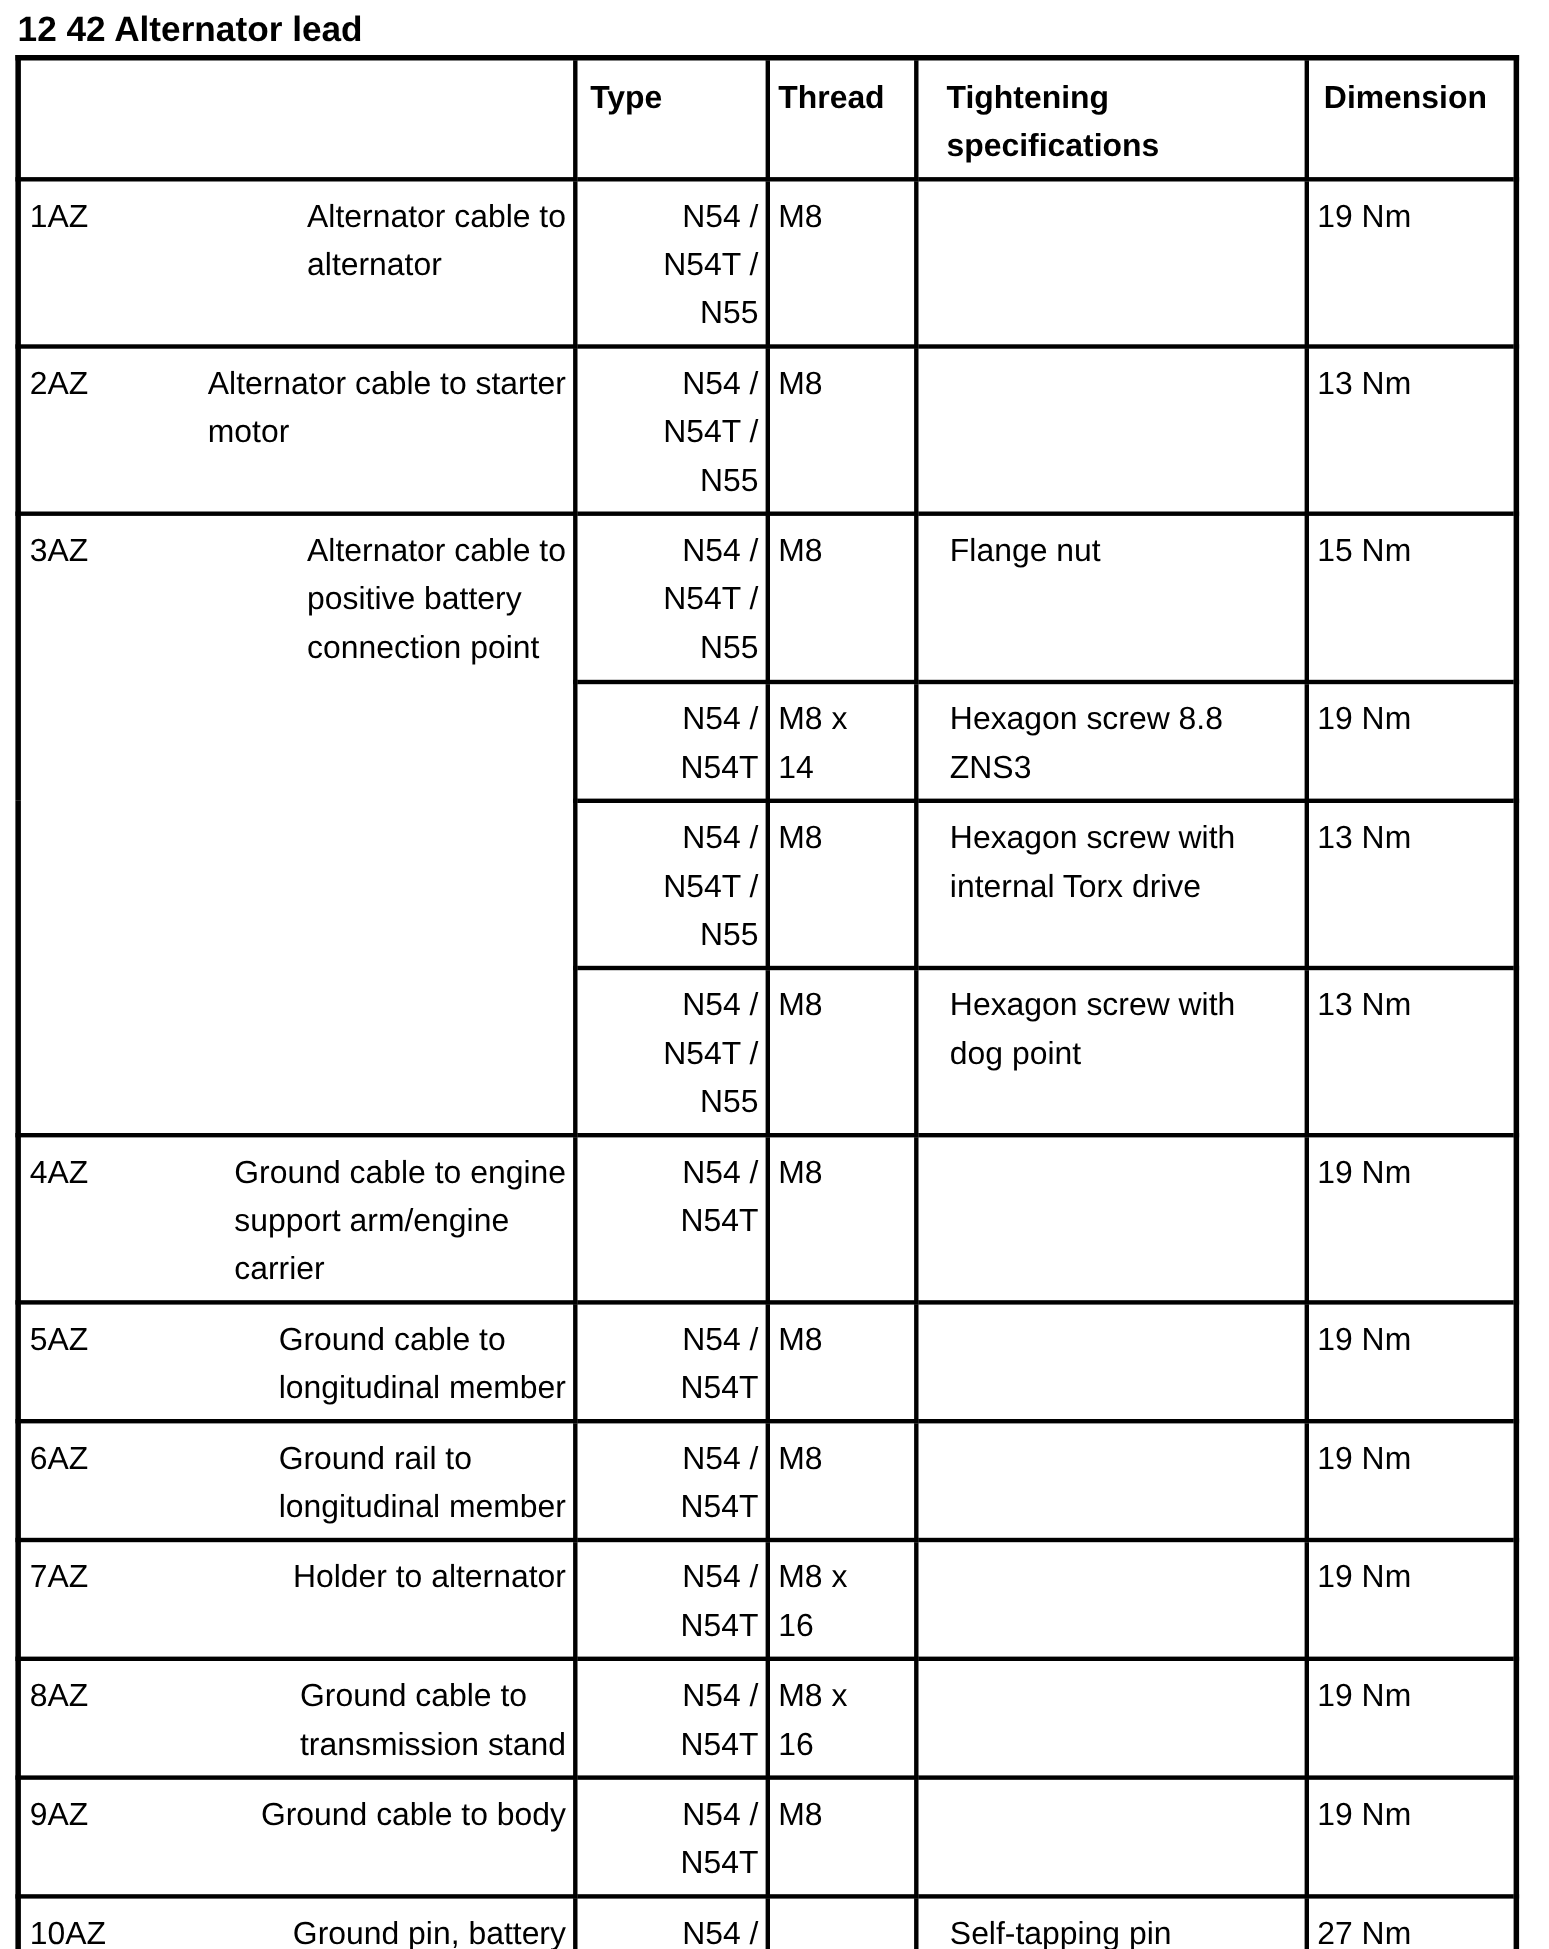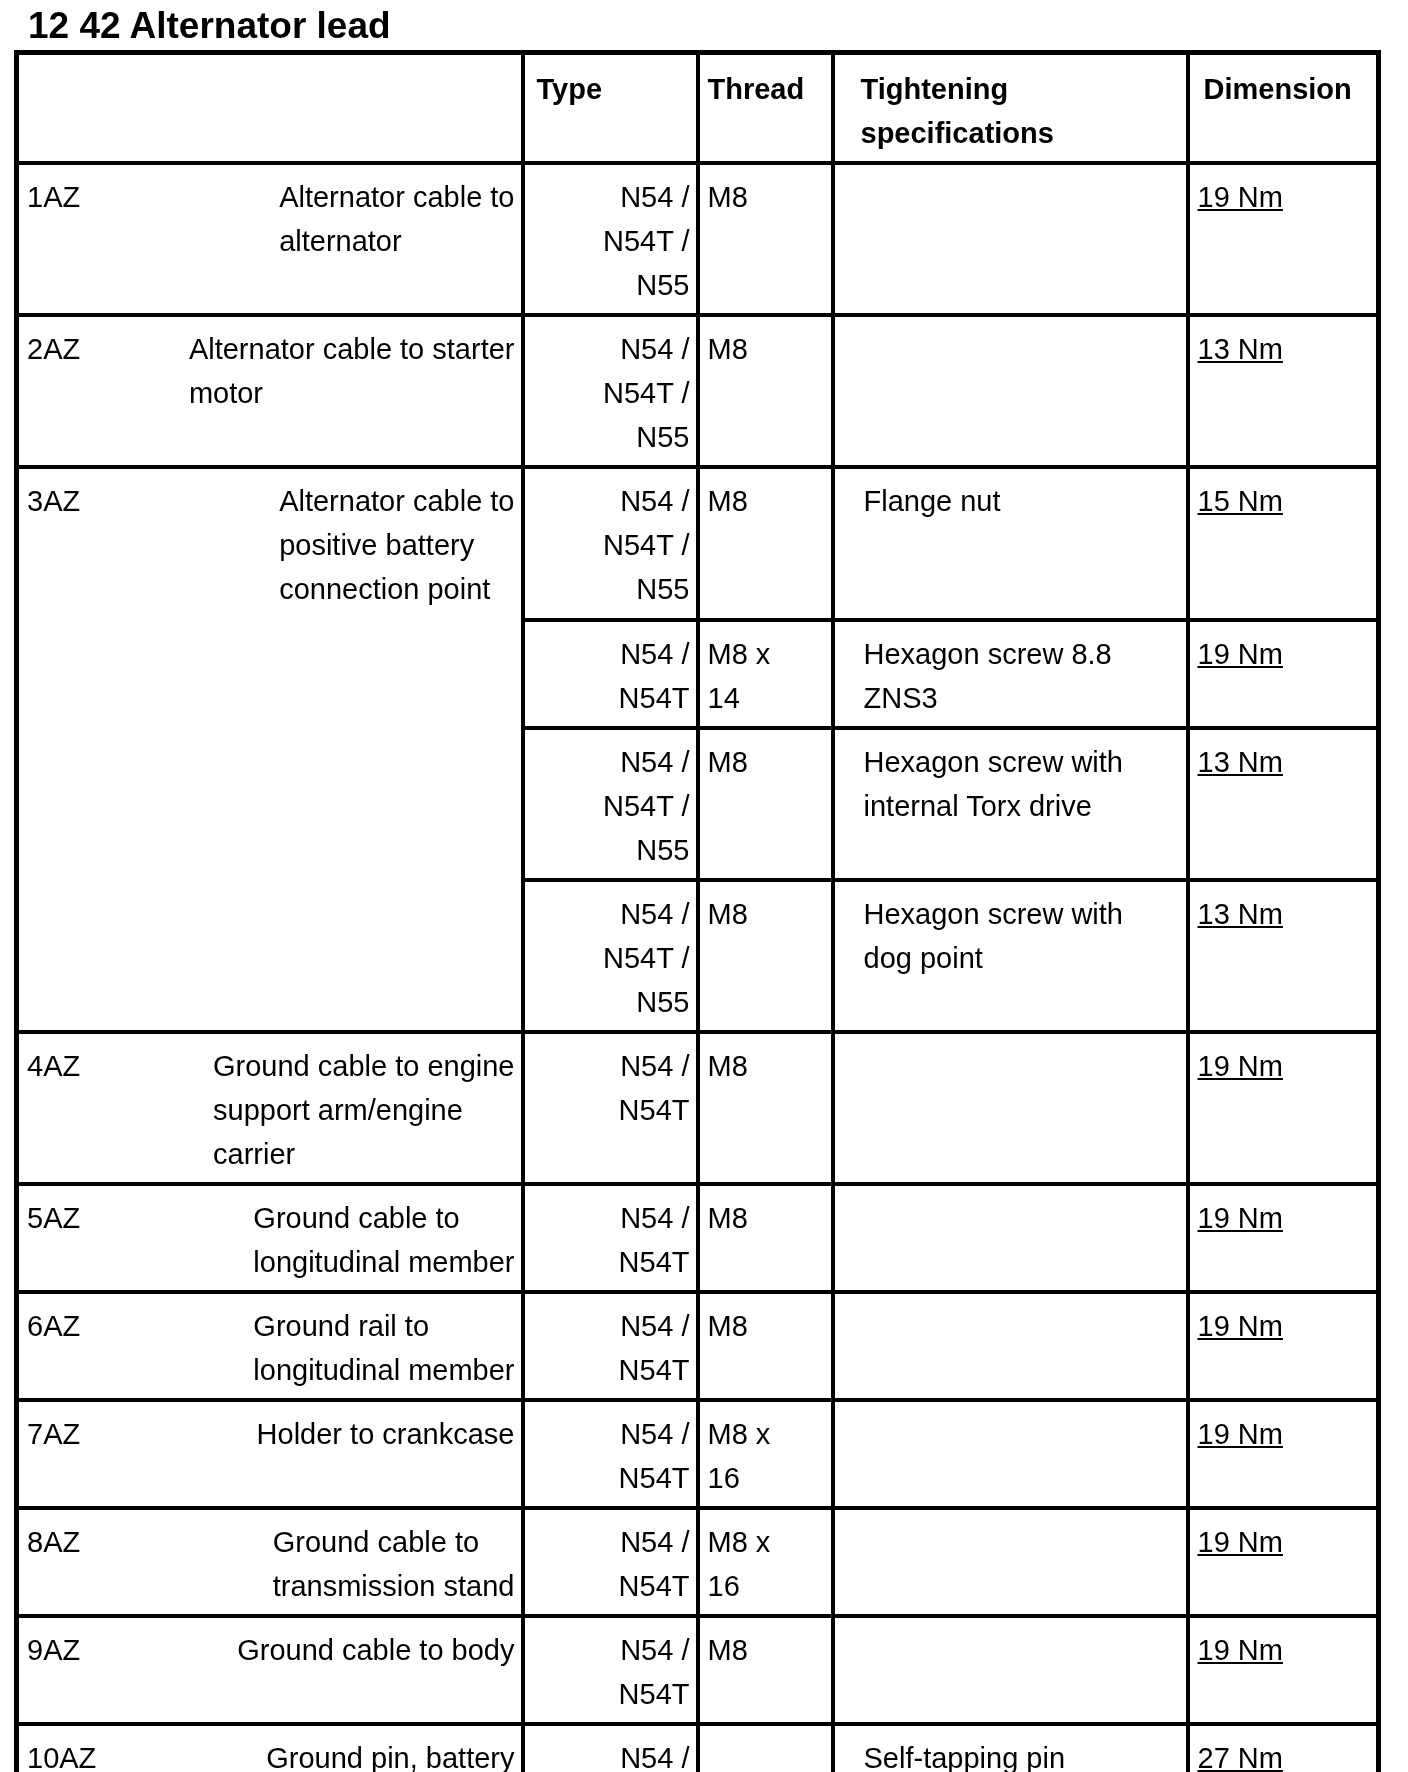--- a/index.html
+++ b/index.html
@@ -6,22 +6,22 @@
   body {
     width: 1408px;
     min-height: 1772px;
     font-family: "Liberation Sans", "DejaVu Sans", sans-serif;
     color: #000;
     -webkit-font-smoothing: antialiased;
   }
   .page { padding: 6px 0 0 14px; }
 
   h1.title {
-    margin: 0 0 4px 14px;
-    font-size: 37px;
+    margin: 0 0 4px 2px;
+    font-size: 32px;
     line-height: 40px;
     font-weight: bold;
     letter-spacing: 0px;
   }
 
   table.spec-table {
     border-collapse: collapse;
     table-layout: fixed;
     width: 1362px;
     border: 5px solid #000;
@@ -50,21 +50,21 @@
   th.h-dim   { padding-left: 14px; }
 
   td.desc-cell { padding-left: 8px; }
   td.desc-cell .cellwrap { display: flex; align-items: flex-start; justify-content: space-between; }
   .code { min-width: 66px; margin-right: 12px; white-space: nowrap; }
   .desc { white-space: pre-line; }
 
   td.type-cell      { padding-left: 10px; white-space: pre-line; text-align: right; }
   td.thread-cell    { padding-left: 8px;  white-space: pre-line; }
   td.tightening-cell{ padding-left: 29px; white-space: pre-line; }
-  td.dimension-cell { padding-left: 8px;  white-space: nowrap; text-decoration: underline; }
+  td.dimension-cell { padding-left: 8px;  white-space: nowrap; }
 
   
   tbody tr:nth-child(1)  { height: 140px; }
   tbody tr:nth-child(2)  { height: 140px; }
   tbody tr:nth-child(3)  { height: 153px; }
   tbody tr:nth-child(4)  { height: 100px; }
   tbody tr:nth-child(5)  { height: 145px; }
   tbody tr:nth-child(6)  { height: 147px; }
   tbody tr:nth-child(7)  { height: 143px; }
   tbody tr:nth-child(8)  { height: 104px; }
@@ -211,21 +211,21 @@
           <td class="type-cell">N54 /
 N54T</td>
           <td class="thread-cell">M8</td>
           <td class="tightening-cell"></td>
           <td class="dimension-cell">19 Nm</td>
         </tr>
         <tr>
           <td class="desc-cell" rowspan="1">
             <div class="cellwrap">
               <span class="code">7AZ</span>
-              <span class="desc">Holder to crankcase</span>
+              <span class="desc">Holder to alternator</span>
             </div>
           </td>
           <td class="type-cell">N54 /
 N54T</td>
           <td class="thread-cell">M8 x
 16</td>
           <td class="tightening-cell"></td>
           <td class="dimension-cell">19 Nm</td>
         </tr>
         <tr>

